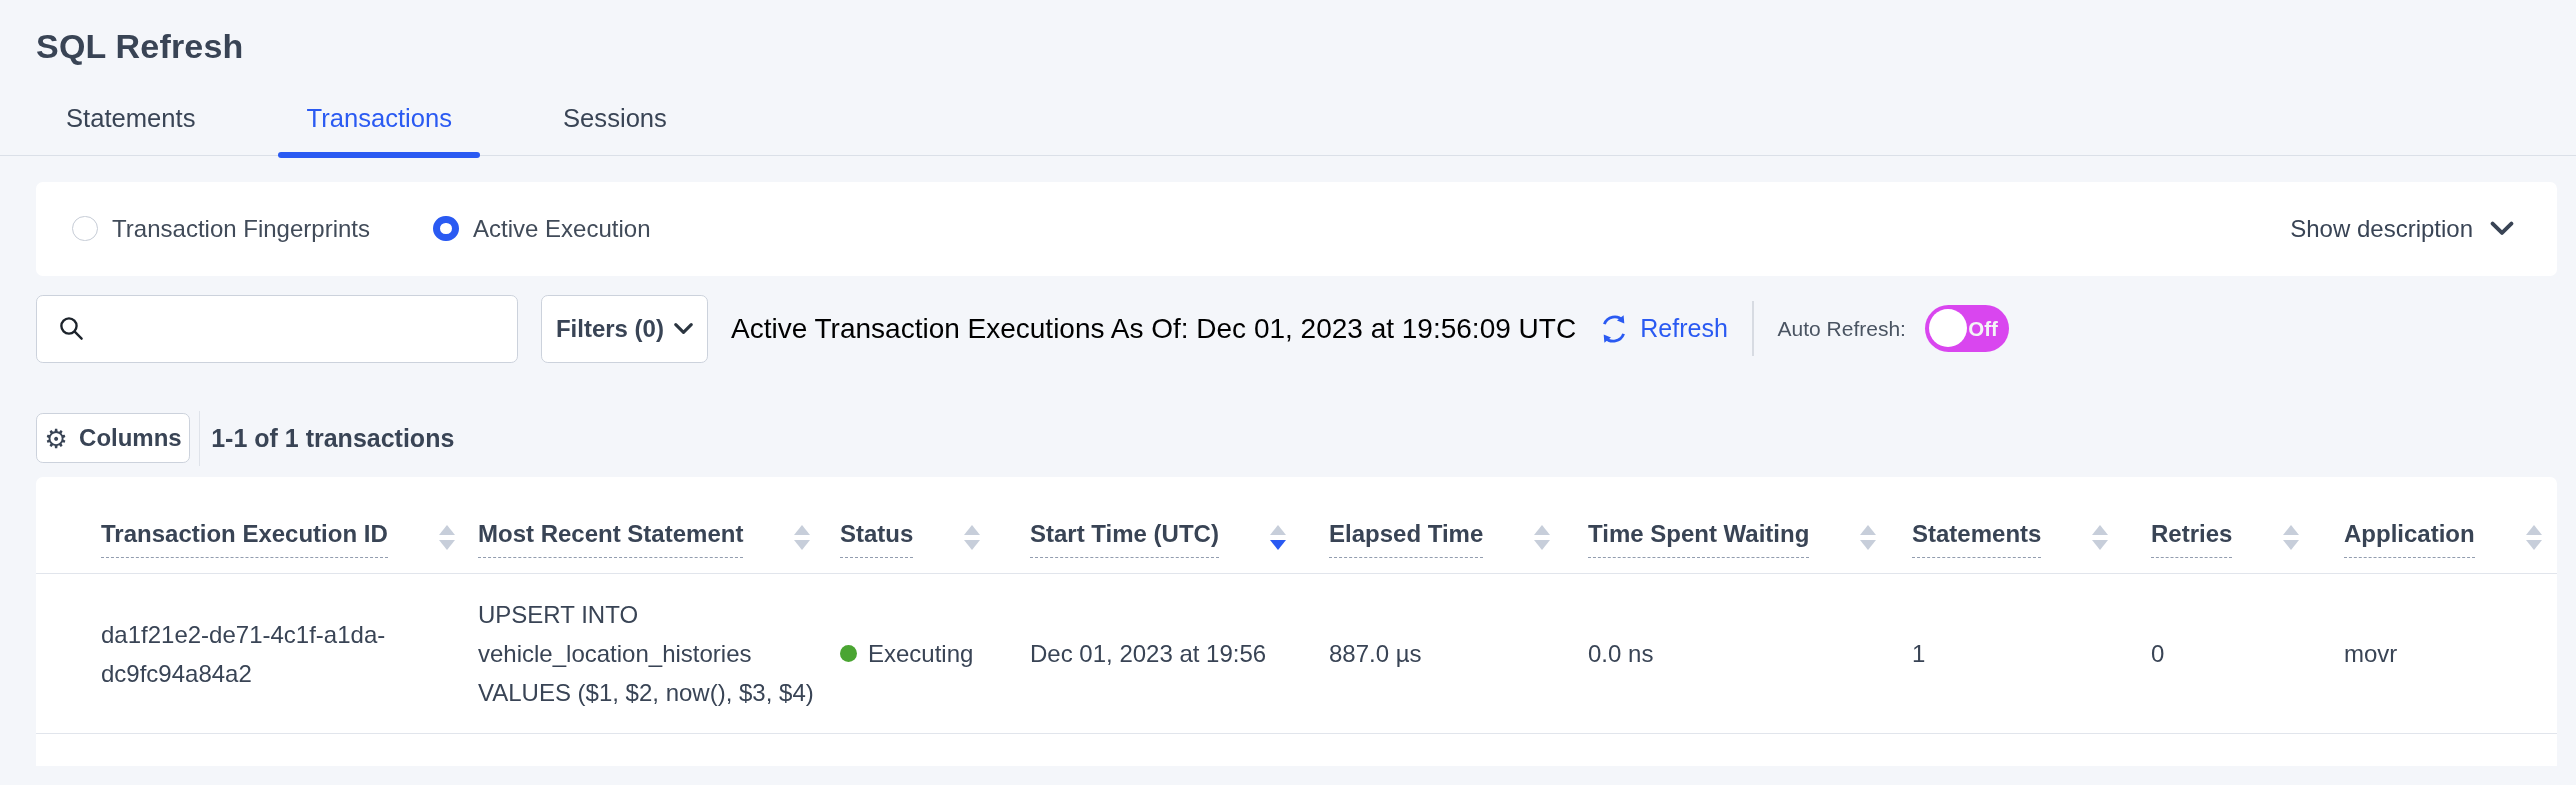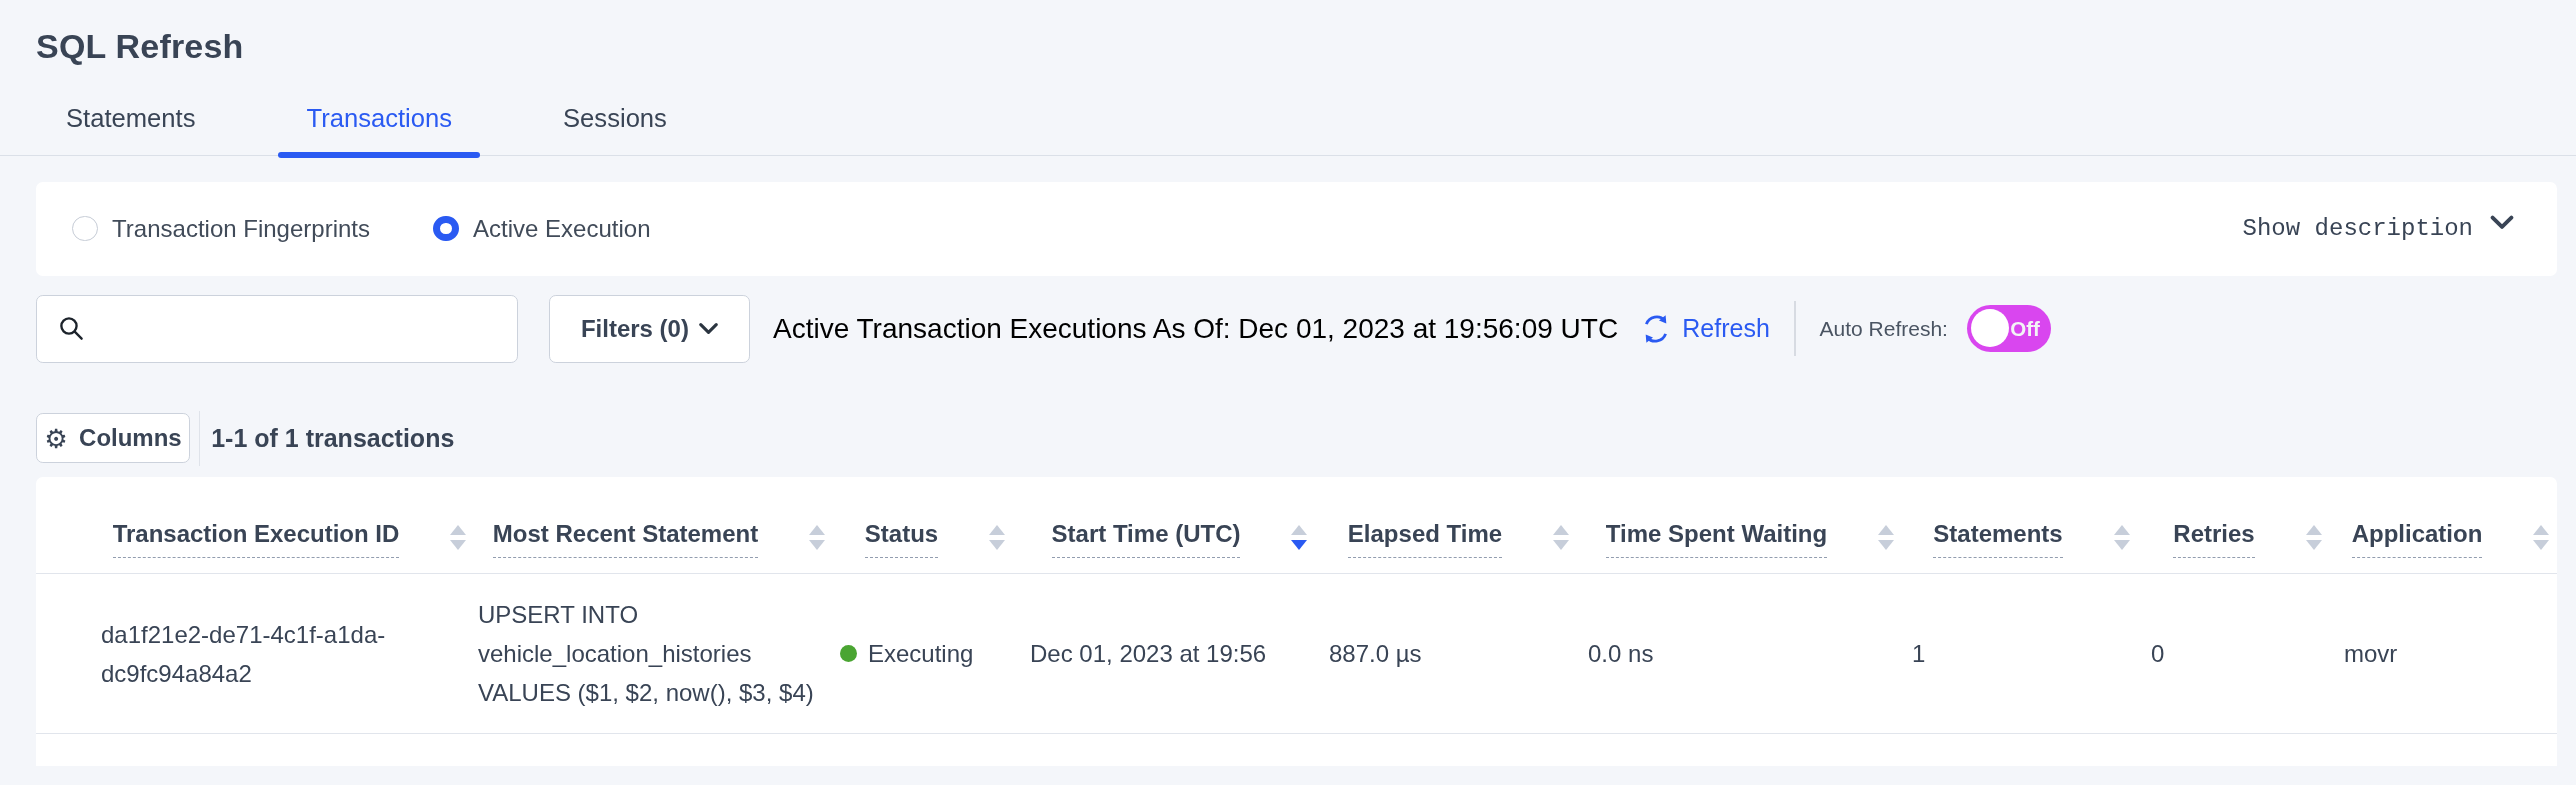--- a/index.html
+++ b/index.html
@@ -51,42 +51,42 @@
   }
   .radio-group { display:flex; align-items:center; cursor:pointer; }
   .radio-group + .radio-group { margin-left:39px; }
   .radio {
     width:25.6px; height:25.6px; border-radius:50%; background:#fff;
     border:1.7px solid #c6ccd6; flex:0 0 auto;
   }
   .radio.checked { border:7.7px solid #2a5af2; }
   .radio-label { margin-left:14.5px; font-size:24px; color:#414b59; }
   .mode-spacer { flex:1; }
-  .show-desc { display:flex; cursor:pointer;font-family:Liberation Mono, monospace; }
+  .show-desc { display:flex; align-items:center; cursor:pointer; }
   .show-desc-label { font-size:24px; font-weight:500; color:#394455; }
   .show-desc svg { margin-left:17px; }
 
   
   .toolbar {
     margin:19px 0 0 36px; height:68px;
     display:flex; align-items:center;
   }
   .search-box {
     width:482px; height:68px; background:#fff;
     border:1.7px solid #ccd2dc; border-radius:6.8px;
     display:flex; align-items:center; padding:0 17px 0 21.3px;
   }
   .search-box svg { flex:0 0 auto; }
   .search-input {
     border:none; outline:none; margin-left:17px; width:100%;
     font-family:inherit; font-size:24px; color:#394455; background:transparent;
   }
   .search-input::placeholder { color:#b9c0ca; }
   .filters-btn {
-    margin-left:31px; height:68px; width:201px; background:#fff;
+    margin-left:23px; height:68px; width:167px; background:#fff;
     border:1.7px solid #ccd2dc; border-radius:6.8px;
     display:flex; align-items:center; justify-content:center;
     font-size:24px; font-weight:700; color:#394455; cursor:pointer;
   }
   .filters-btn svg { margin-left:10.2px; }
   .asof-text { margin-left:23px; font-size:28px; color:#000000; white-space:nowrap; }
   .refresh { margin-left:22px; display:flex; align-items:center; cursor:pointer; }
   .refresh-label { margin-left:10.2px; font-size:25px; color:#2a5af2; font-weight:500; }
   .v-div { margin:0 24px; width:1.7px; height:55px; background:#d7dbe2; }
   .auto-refresh-label { font-size:21px; color:#4a5462; white-space:nowrap; }
@@ -115,21 +115,21 @@
   .controls-div { margin-left:8.5px; width:1.7px; height:55px; background:#dfe3ea; }
   .result-count { margin-left:11px; font-size:25px; font-weight:600; color:#394455; }
 
   
   .table-card { margin-top:13.7px; height:289px; border-radius:6.8px 6.8px 0 0; overflow:hidden; }
   table { border-collapse:collapse; table-layout:fixed; width:2521px; }
   col.c1{width:442px} col.c2{width:362px} col.c3{width:190px}
   col.c4{width:299px} col.c5{width:259px} col.c6{width:324px}
   col.c7{width:239px} col.c8{width:193px} col.c9{width:213px}
   th {
-    text-align:center; vertical-align:bottom;
+    text-align:left; vertical-align:bottom;
     padding:43px 0 15.4px 0;
     border-bottom:1.7px solid #e1e5ec;
     cursor:pointer; white-space:nowrap;
   }
   th.first, td.first { padding-left:65px; }
   .th-label {
     display:inline-block; font-size:24px; font-weight:700; color:#394455;
     padding-bottom:8.5px; border-bottom:1.7px dashed #929daf;
   }
   .sort { display:inline-flex; flex-direction:column; margin-left:51px; vertical-align:6.8px; }

